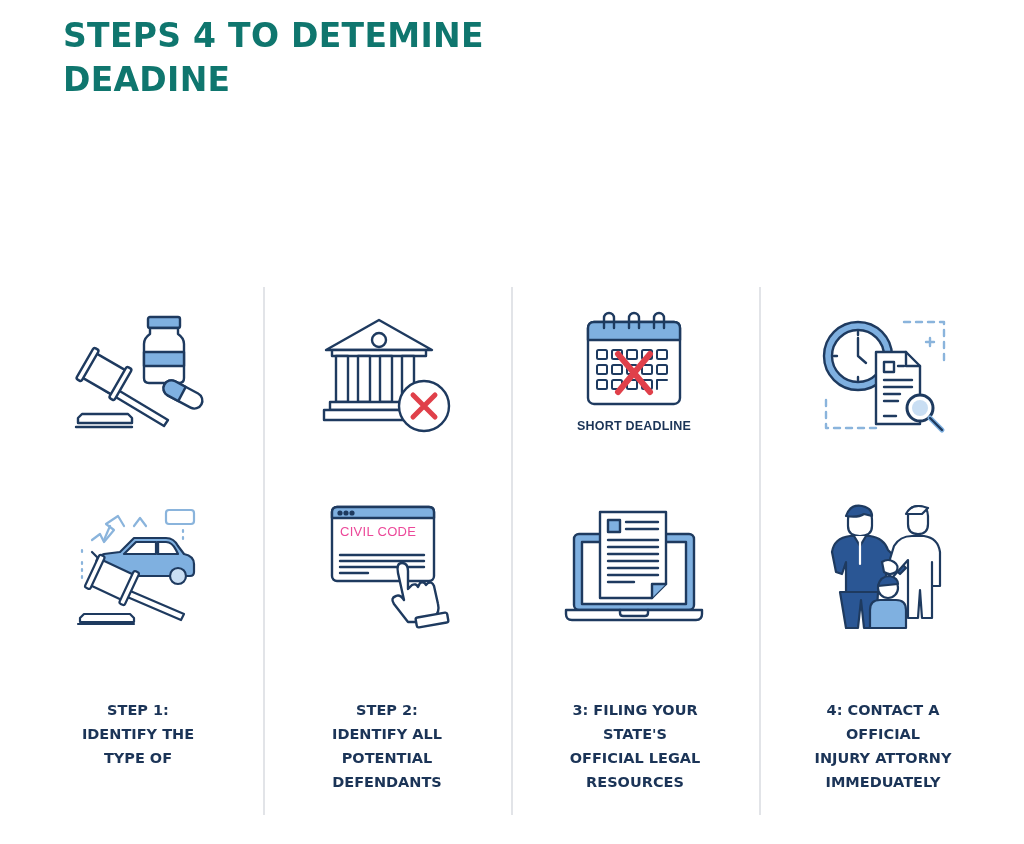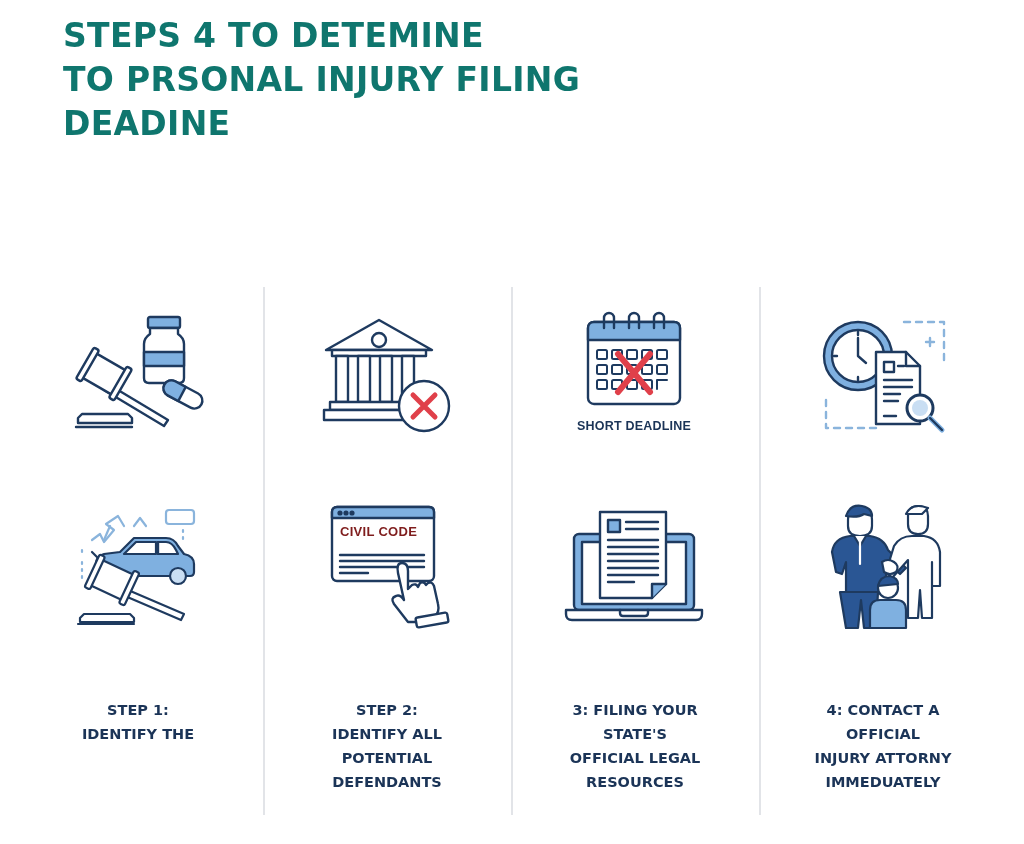--- a/index.html
+++ b/index.html
@@ -29,21 +29,20 @@
     font-family: "DejaVu Sans", "Liberation Sans", sans-serif;
     font-weight: bold; font-size: 14.5px; line-height: 24px; color: #1b3457;
   }
   .step-label span { display: block; }
 </style>
 </head>
 <body>
 
 <h1 class="title">
   <span>STEPS 4 TO DETEMINE</span>
-  <span>TO PRSONAL INJURY FILING</span>
   <span>DEADINE</span>
 </h1>
 
 <div class="divider" style="left:263px;"></div>
 <div class="divider" style="left:511px;"></div>
 <div class="divider" style="left:759px;"></div>
 
 <div class="icon" style="left:70px; top:312px;">
   <svg width="140" height="125" viewBox="0 0 140 125" fill="none" stroke="#1e3a5f" stroke-width="2.4" stroke-linejoin="round" stroke-linecap="round">
 
@@ -96,20 +95,21 @@
     </g>
 
     <path d="M10 114 h46 l4 4 v4 h-54 v-4 z" fill="#ffffff"></path>
     <line x1="4" y1="124" x2="60" y2="124"></line>
   </svg>
 </div>
 
 <div class="step-label" style="left:14px; top:698px;">
   <span>STEP 1:</span>
   <span>IDENTIFY THE</span>
+  <span>TYPE OF</span>
 </div>
 
 <div class="icon" style="left:322px; top:316px;">
   <svg width="134" height="120" viewBox="0 0 134 120" fill="none" stroke="#1e3a5f" stroke-width="2.4" stroke-linejoin="round" stroke-linecap="round">
     <path d="M4 34 L57 4 L110 34 Z" fill="#ffffff"></path>
     <circle cx="57" cy="24" r="7" fill="#ffffff"></circle>
     <rect x="10" y="34" width="94" height="6" fill="#ffffff"></rect>
     <g fill="#ffffff">
       <rect x="14" y="40" width="12" height="46"></rect>
       <rect x="36" y="40" width="12" height="46"></rect>
@@ -130,21 +130,21 @@
     <circle cx="12" cy="10" r="1.4" fill="#1e3a5f"></circle>
     <circle cx="18" cy="10" r="1.4" fill="#1e3a5f"></circle>
     <circle cx="24" cy="10" r="1.4" fill="#1e3a5f"></circle>
     <line x1="12" y1="52" x2="96" y2="52"></line>
     <line x1="12" y1="58" x2="96" y2="58"></line>
     <line x1="12" y1="64" x2="96" y2="64"></line>
     <line x1="12" y1="70" x2="40" y2="70"></line>
     <path d="M70 70 q-2 -10 4 -10 q6 0 6 8 v18 l4 -4 q4 -2 6 2 l2 -4 q4 -2 6 2 l2 -2 q4 -2 6 3 l4 18 q2 8 -4 14 l-4 4 h-22 l-14 -18 q-4 -6 2 -8 q4 -2 8 4 z" fill="#ffffff"></path>
     <rect x="88" y="112" width="32" height="10" rx="2" transform="rotate(-10 104 117)" fill="#ffffff"></rect>
   </svg>
-  <span style="position:absolute; left:12px; top:21px; font-weight:bold; font-size:13px; color:#7f1d1d; letter-spacing:0.3px;">CIVIL CODE</span>
+  <span style="position:absolute; left:12px; top:21px; font-weight:normal; font-size:13px; color:#ec4899; letter-spacing:0.3px;">CIVIL CODE</span>
 </div>
 
 <div class="step-label" style="left:263px; top:698px;">
   <span>STEP 2:</span>
   <span>IDENTIFY ALL</span>
   <span>POTENTIAL</span>
   <span>DEFENDANTS</span>
 </div>
 
 <div class="icon" style="left:584px; top:312px;">

